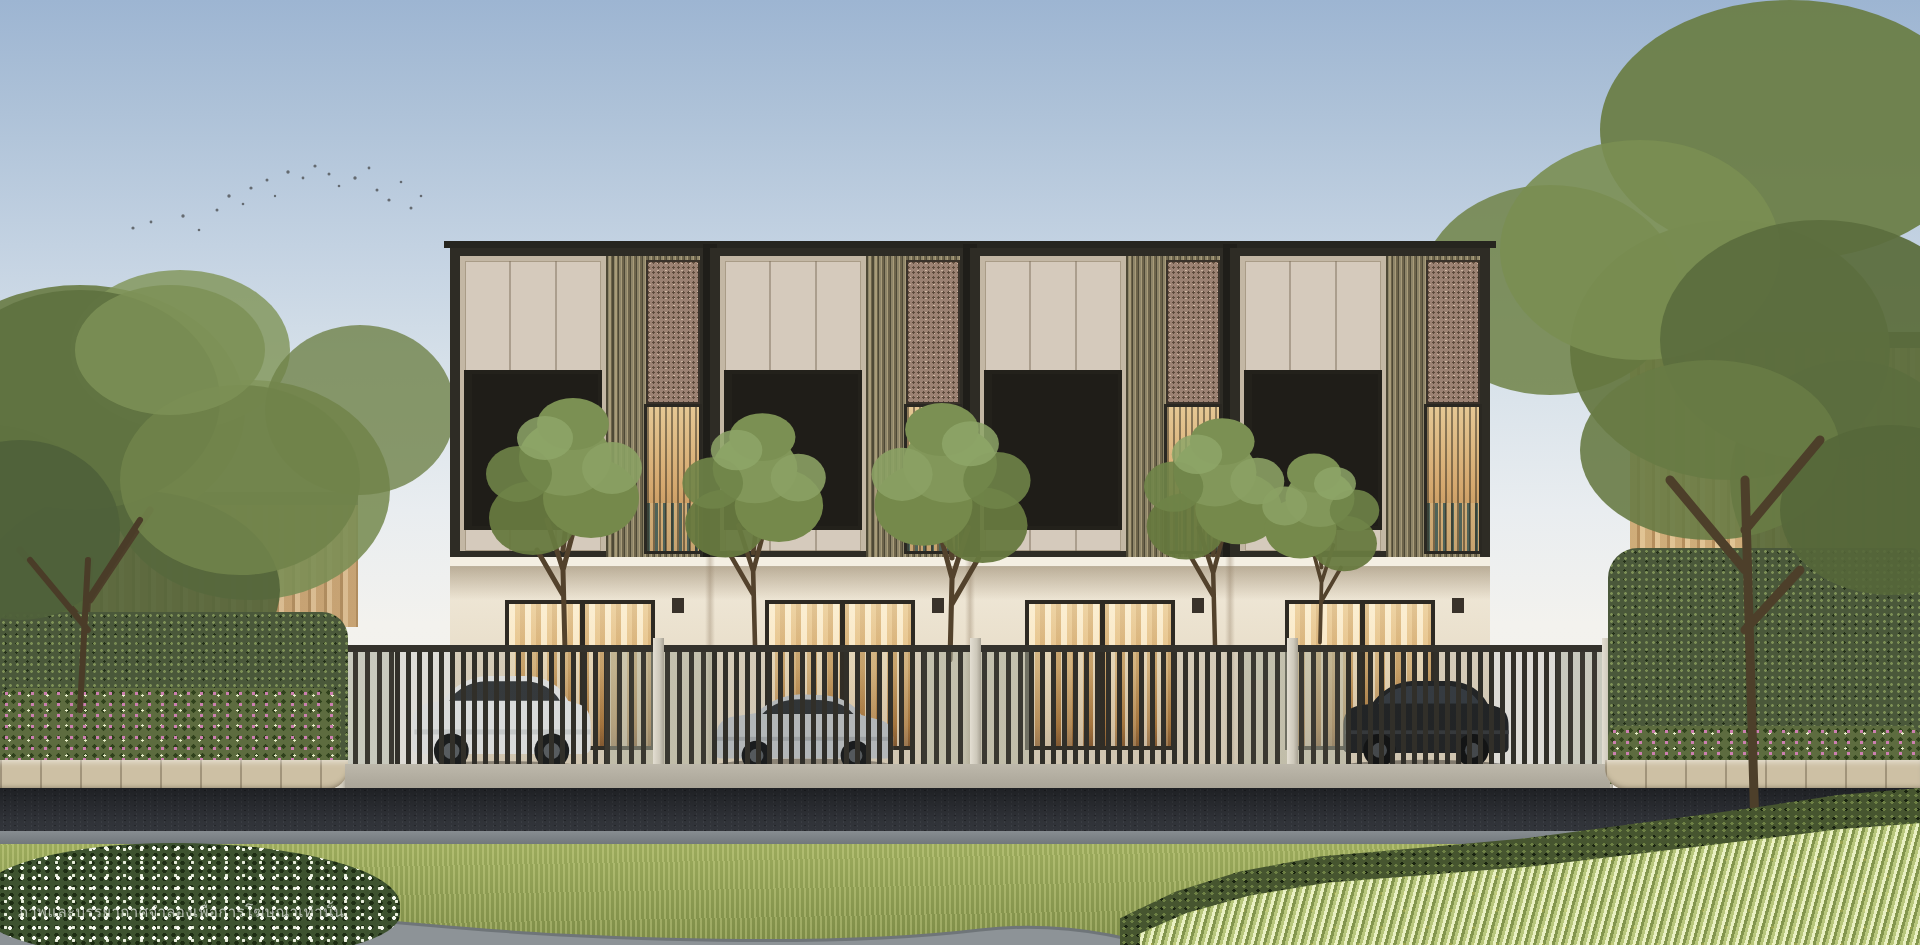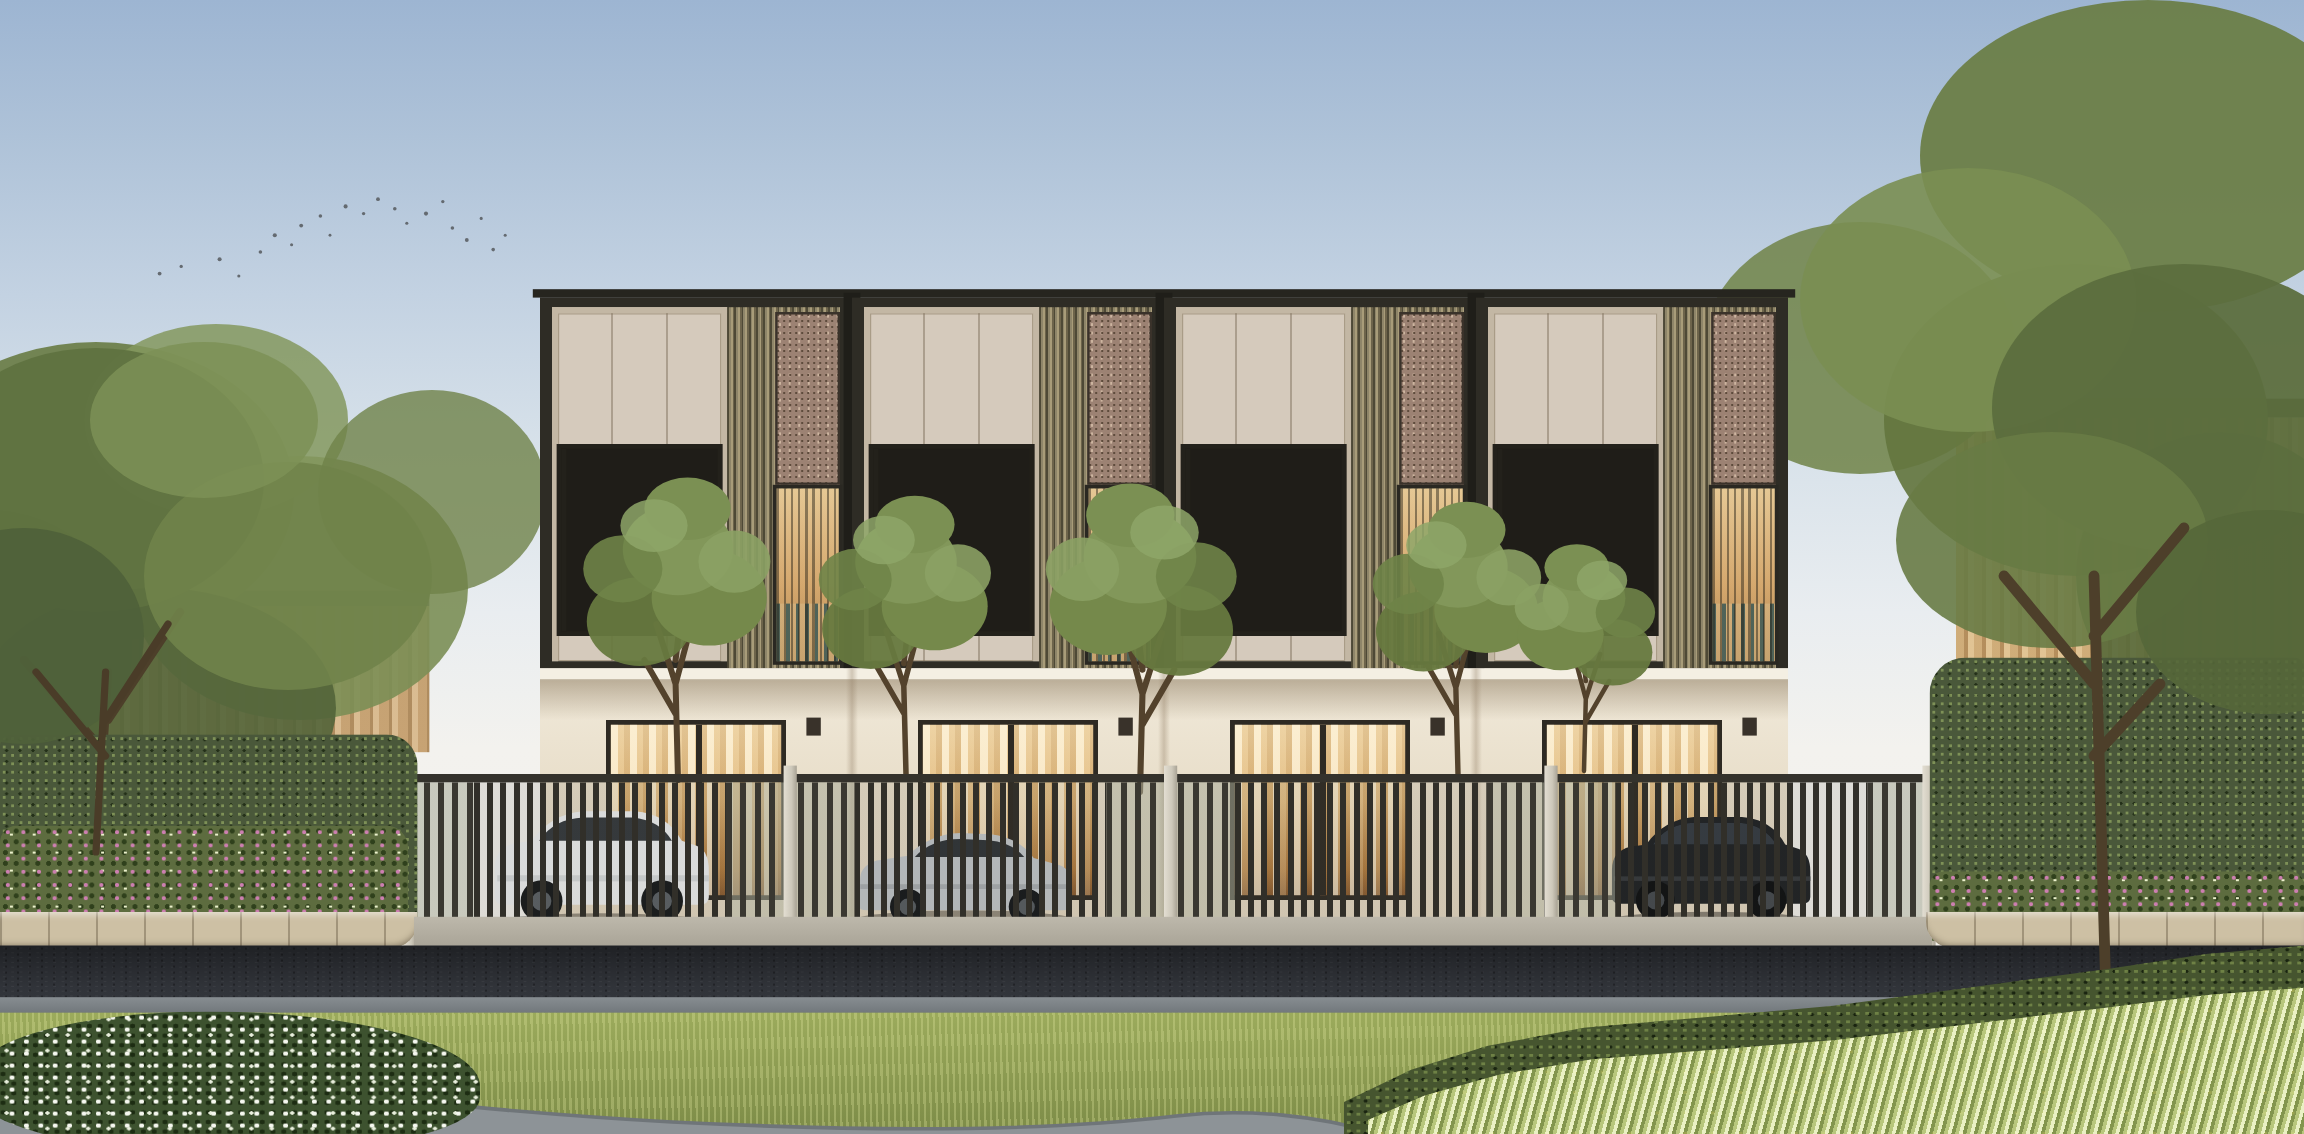--- a/index.html
+++ b/index.html
@@ -436,13 +436,14 @@
   <svg class="z10" style="left:0;top:840px;" width="1250" height="105">
     <path d="M0,50 C190,58 360,84 560,95 C740,104 880,102 980,90
              C1040,83 1100,90 1150,105 L1150,105 L0,105 Z" fill="#8d9397"></path>
     <path d="M0,50 C190,58 360,84 560,95 C740,104 880,102 980,90
              C1040,83 1100,90 1150,105" fill="none" stroke="#6f7579" stroke-width="3"></path>
   </svg>
   <div class="bed-back z10"></div>
   <div class="bed-front z10"></div>
   <div class="whitebush z10"></div>
 
+  <div class="disclaimer">ภาพและบรรยากาศจำลองเพื่อการโฆษณาเท่านั้น</div>
 </div>
 
 </body></html>

